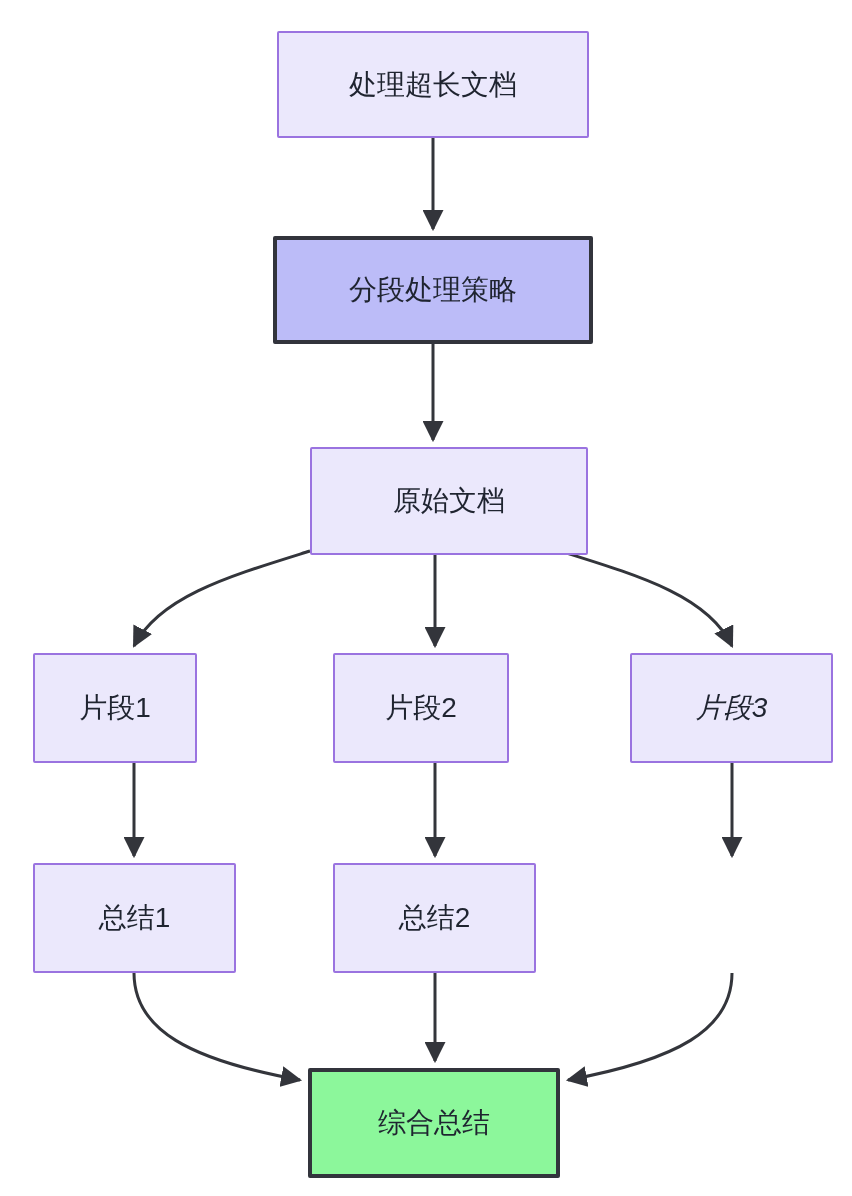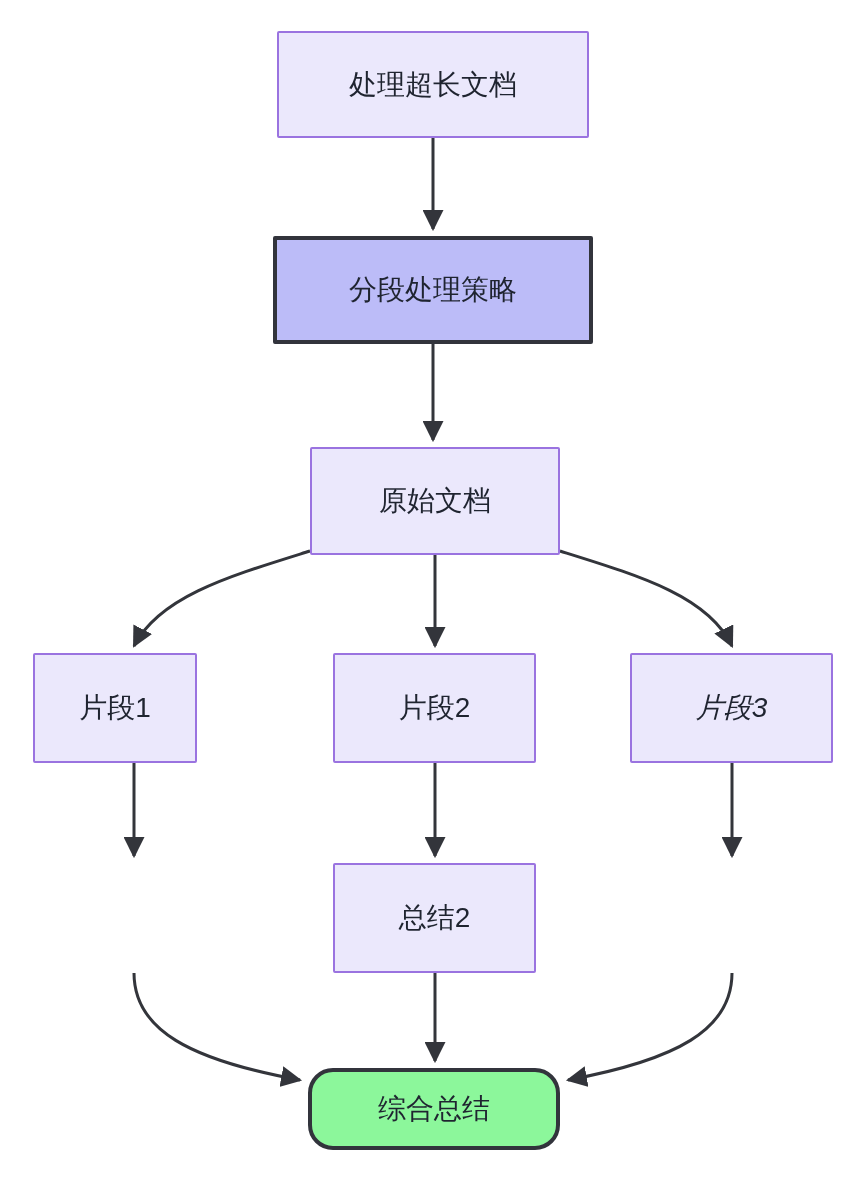--- a/index.html
+++ b/index.html
@@ -118,39 +118,42 @@
   </svg>
 
   <div class="node style-strong" style="left:273px; top:236px; width:320px; height:108px;">
     <span class="node-label">分段处理策略</span>
   </div>
 
   <div class="node style-light" style="left:277px; top:31px; width:312px; height:107px;">
     <span class="node-label">处理超长文档</span>
   </div>
 
-  <div class="node style-light" style="left:310px; top:447px; width:250px; height:108px;">
+  <div class="node style-light" style="left:310px; top:447px; width:278px; height:108px;">
     <span class="node-label">原始文档</span>
   </div>
 
   <div class="node style-light" style="left:33px; top:653px; width:164px; height:110px;">
     <span class="node-label">片段1</span>
   </div>
 
-  <div class="node style-light" style="left:333px; top:653px; width:203px; height:110px;">
+  <div class="node style-light" style="left:333px; top:653px; width:176px; height:110px;">
     <span class="node-label">片段2</span>
   </div>
 
   <div class="node style-light" style="left:630px; top:653px; width:203px; height:110px;font-style:italic;">
     <span class="node-label">片段3</span>
   </div>
 
+  <div class="node style-light" style="left:33px; top:863px; width:203px; height:110px;">
+    <span class="node-label">总结1</span>
+  </div>
 
   <div class="node style-light" style="left:333px; top:863px; width:203px; height:110px;">
     <span class="node-label">总结2</span>
   </div>
 
 
-  <div class="node style-green" style="left:308px; top:1068px; width:252px; height:82px;border-radius:25px;">
+  <div class="node style-green" style="left:308px; top:1068px; width:252px; height:110px;">
     <span class="node-label">综合总结</span>
   </div>
 
 </div>
 
 </body></html>

